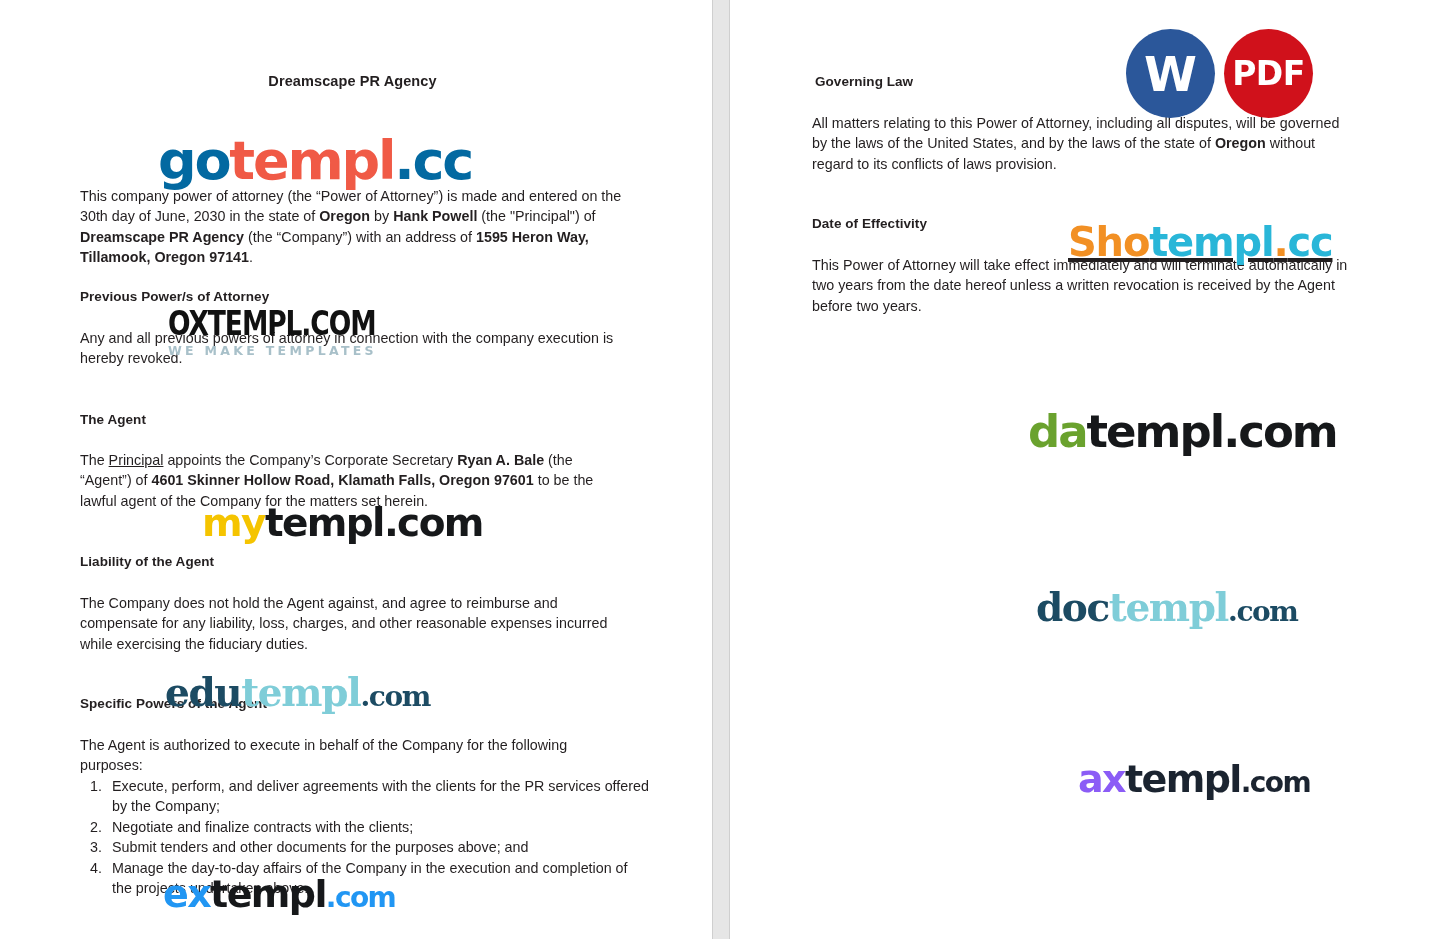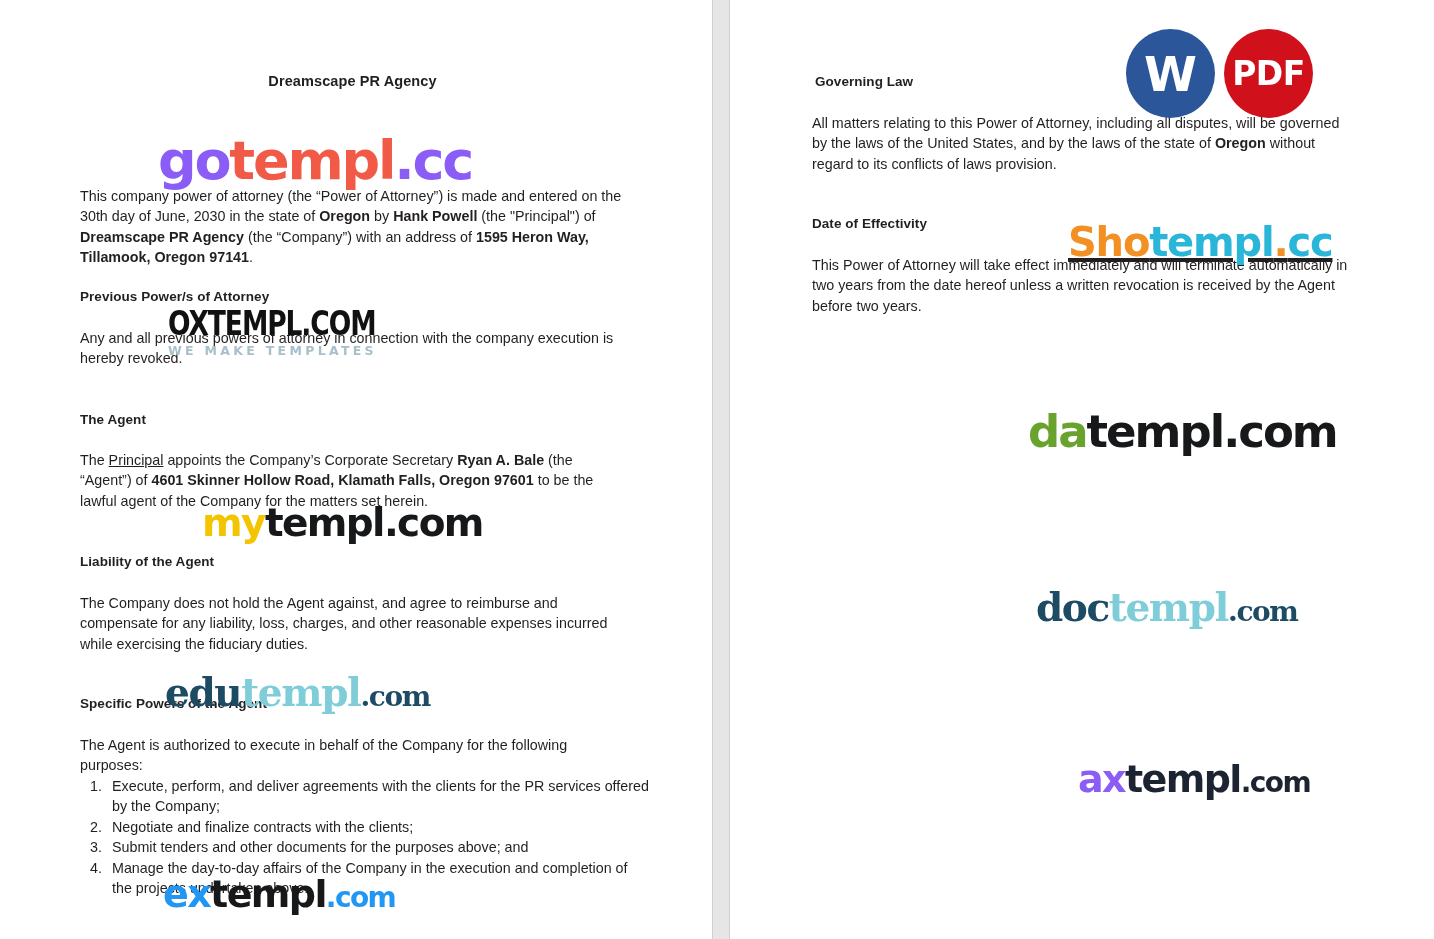--- a/index.html
+++ b/index.html
@@ -90,21 +90,21 @@
     user-select: none;
   }
 
   
   .wm-gotempl {
     font-family: "DejaVu Sans", sans-serif;
     font-weight: bold;
     font-size: 54px;
     letter-spacing: -2.2px;
   }
-  .c-go   { color: #8b5cf6; }
+  .c-go   { color: #0369a1; }
   .c-go-r { color: #f05a46; }
 
   
   .wm-ox-word {
     font-family: "DejaVu Sans", sans-serif;
     font-weight: bold;
     font-size: 34px;
     letter-spacing: -1.4px;
     color: #111111;
     transform: scaleX(.78);

